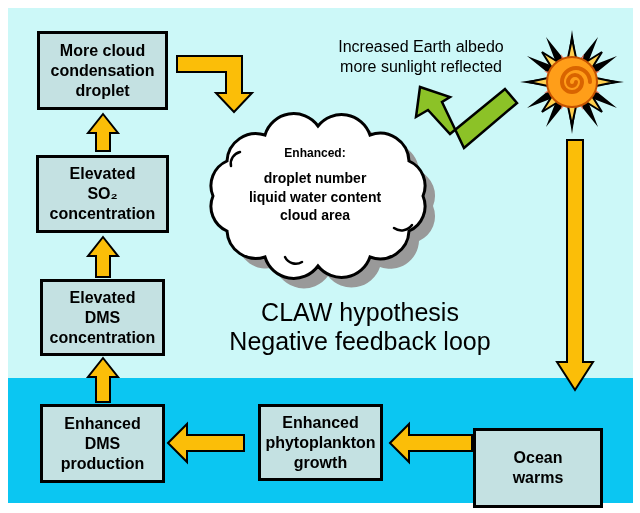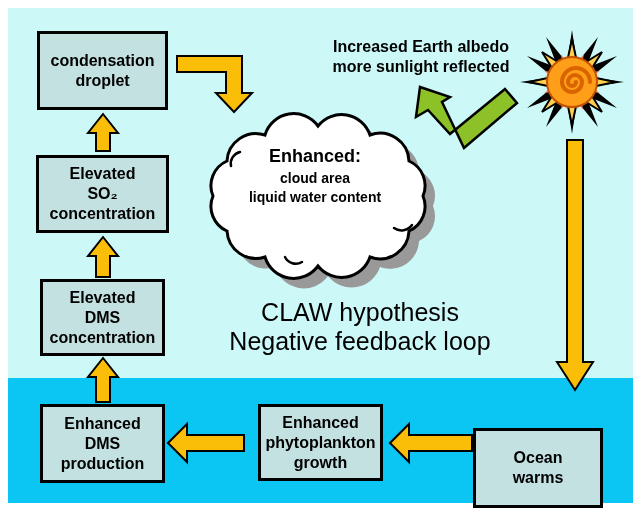--- a/index.html
+++ b/index.html
@@ -7,23 +7,23 @@
   .canvas{position:relative;width:640px;height:513px;overflow:hidden;background:#ffffff;}
   .sky{position:absolute;left:8px;top:8px;width:625px;height:370px;background:#CCF8F8;}
   .ocean{position:absolute;left:8px;top:378px;width:625px;height:125px;background:#0BC6F2;}
   svg.art{position:absolute;left:0;top:0;width:640px;height:513px;}
   .box{position:absolute;background:#C4E1E2;border:3px solid #000;box-sizing:border-box;
        display:flex;flex-direction:column;justify-content:center;align-items:center;
        text-align:center;font-weight:bold;font-size:16px;line-height:20px;}
   .title{position:absolute;left:190px;top:298px;width:340px;text-align:center;
          font-weight:normal;font-size:25px;line-height:29px;}
   .albedo{position:absolute;left:314px;top:37px;width:214px;text-align:center;
-          font-weight:bold;font-size:16px;line-height:19.5px;}
+          font-weight:normal;font-size:16px;line-height:19.5px;}
   .cloudtext{position:absolute;left:227px;top:146px;width:176px;text-align:center;font-weight:bold;}
-  .cloudtext .heading{font-size:18px;margin-bottom:2px;}
+  .cloudtext .heading{font-size:12px;margin-bottom:9px;}
   .cloudtext .item{font-size:14px;line-height:18.5px;}
 </style>
 </head>
 <body>
 
 <div class="canvas">
 
   <div class="sky"></div>
   <div class="ocean"></div>
 
@@ -55,20 +55,21 @@
     <g>
       <polygon fill="#000000" points="572,30 577,63 598,37 586,68 617,56 591,77 624,82 591,87 617,108 586,96 598,127 577,101 572,134 567,101 546,127 558,96 527,108 553,87 520,82 553,77 527,56 558,68 546,37 567,63"></polygon>
       <polygon fill="#FFCF4D" stroke="#000" stroke-width="2" points="572,39 578,67 602,52 587,76 615,82 587,88 602,112 578,97 572,125 566,97 542,112 557,88 529,82 557,76 542,52 566,67"></polygon>
       <polygon fill="#F0826E" points="572,70 584,54 580,74 600,71 584,82 600,93 580,90 583,110 572,94 561,110 564,90 544,93 560,82 544,71 564,74 561,54"></polygon>
       <circle cx="572" cy="82" r="25" fill="#FF9E19" stroke="#C45200" stroke-width="2"></circle>
       <path d="M 576,82 a 4,4 0 0 1 -8,0 a 7,7 0 0 1 14,0 a 10,10 0 0 1 -20,0 a 14,14 0 0 1 28,0" fill="none" stroke="#D96400" stroke-width="4" stroke-linecap="round"></path>
     </g>
   </svg>
 
   <div class="box" style="left:37px;top:31px;width:131px;height:79px">
+    <span>More cloud</span>
     <span>condensation</span>
     <span>droplet</span>
   </div>
 
   <div class="box" style="left:36px;top:155px;width:133px;height:78px">
     <span>Elevated</span>
     <span>SO₂</span>
     <span>concentration</span>
   </div>
 
@@ -90,22 +91,23 @@
     <span>growth</span>
   </div>
 
   <div class="box" style="left:473px;top:428px;width:130px;height:80px">
     <span>Ocean</span>
     <span>warms</span>
   </div>
 
   <div class="cloudtext">
     <div class="heading">Enhanced:</div>
+    <div class="item">droplet number</div>
+    <div class="item">liquid water content</div>
     <div class="item">cloud area</div>
-    <div class="item">liquid water content</div>
   </div>
 
   <div class="albedo">
     <div>Increased Earth albedo</div>
     <div>more sunlight reflected</div>
   </div>
 
   <div class="title">
     <div>CLAW hypothesis</div>
     <div>Negative feedback loop</div>

